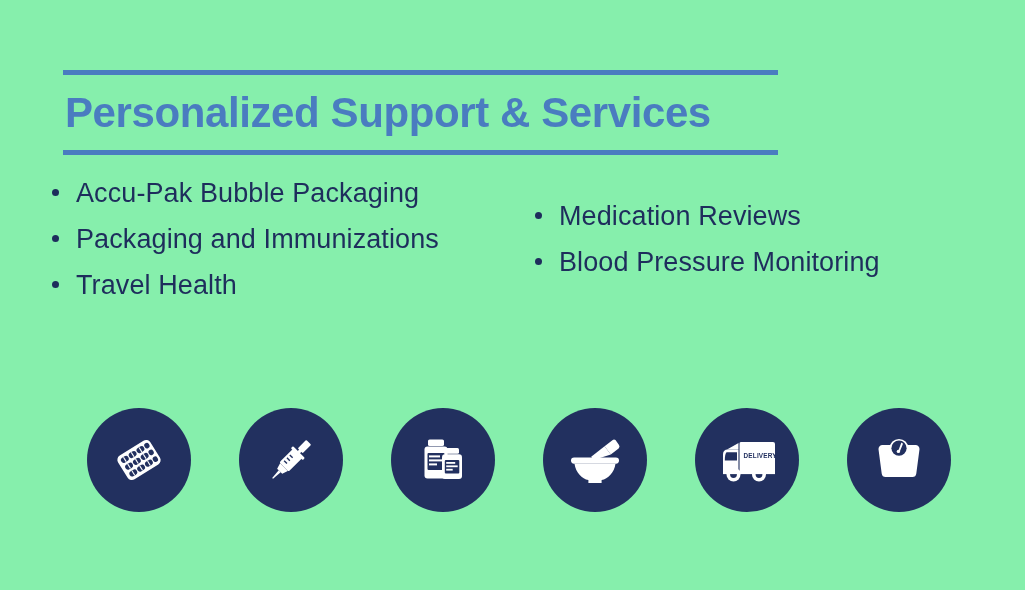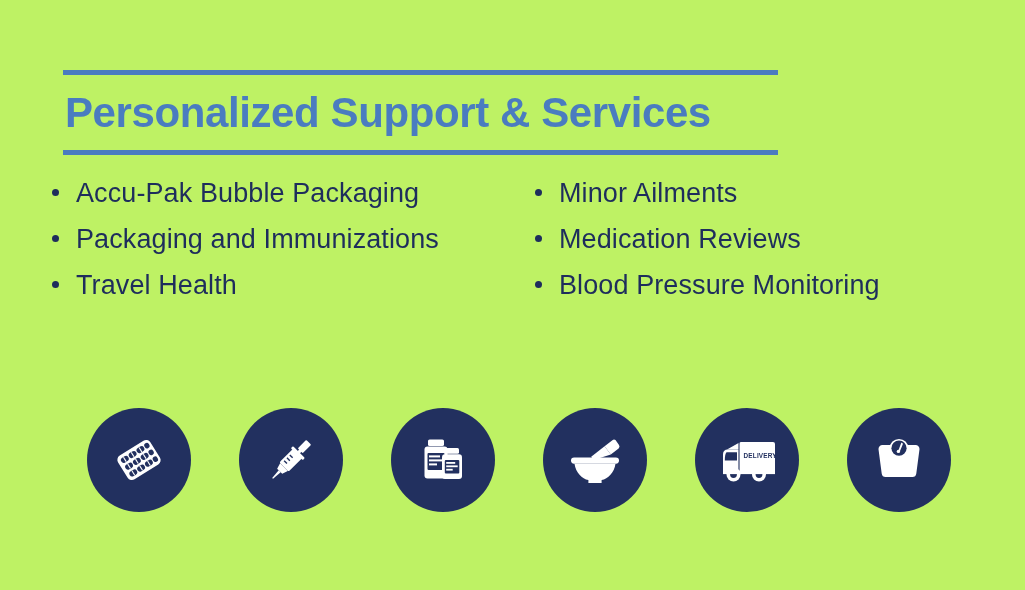--- a/index.html
+++ b/index.html
@@ -11,21 +11,21 @@
   body {
     width: 1025px;
     height: 590px;
     font-family: "Liberation Sans", sans-serif;
     overflow: hidden;
     position: relative;
   }
   .slide {
     position: absolute;
     inset: 0;
-    background: #bef264;
+    background: #86efac;
   }
 
   
   .title-block {
     position: absolute;
     left: 63px;
     top: 70px;
     width: 715px;
   }
   .rule {
@@ -135,24 +135,20 @@
         <span class="bullet-dot"></span>
         <span class="bullet-label">Packaging and Immunizations</span>
       </div>
       <div class="bullet-row">
         <span class="bullet-dot"></span>
         <span class="bullet-label">Travel Health</span>
       </div>
     </div>
 
     <div class="list-col col-right">
-      <div class="bullet-row">
-        <span class="bullet-dot"></span>
-        <span class="bullet-label">Minor Ailments</span>
-      </div>
       <div class="bullet-row">
         <span class="bullet-dot"></span>
         <span class="bullet-label">Medication Reviews</span>
       </div>
       <div class="bullet-row">
         <span class="bullet-dot"></span>
         <span class="bullet-label">Blood Pressure Monitoring</span>
       </div>
     </div>
 

